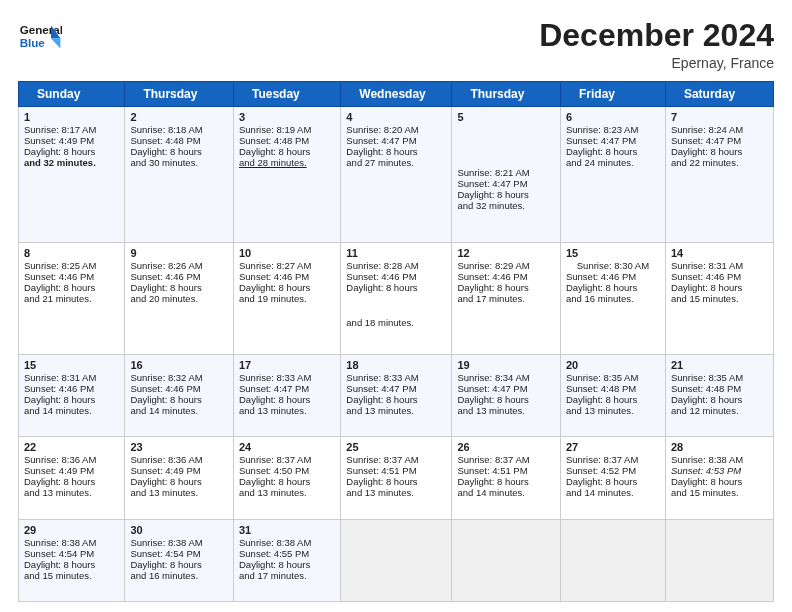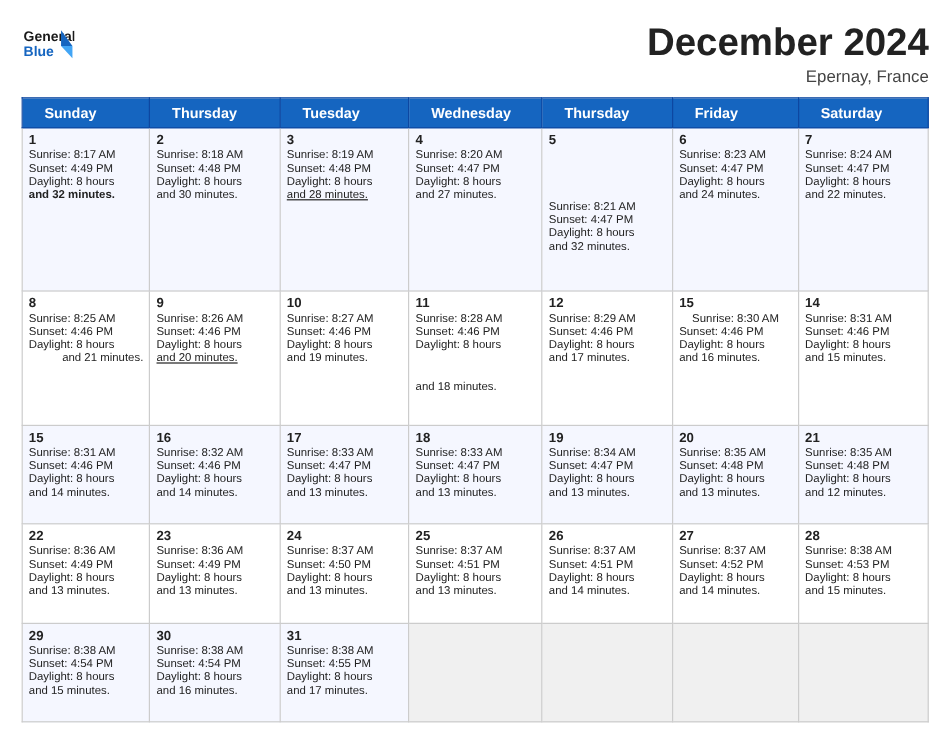--- a/index.html
+++ b/index.html
@@ -166,28 +166,28 @@
             <span style="display: block;">Daylight: 8 hours</span>
             <span style="display: block;">and 22 minutes.</span>
           </td>
         </tr>
         <tr>
           <td>
             <span class="day-num">8</span>
             <span style="display: block;">Sunrise: 8:25 AM</span>
             <span style="display: block;">Sunset: 4:46 PM</span>
             <span style="display: block;">Daylight: 8 hours</span>
-            <span style="display: block; text-align: right;">and 21 minutes.</span>
+            <span style="display: block;">and 21 minutes.</span>
           </td>
           <td>
             <span class="day-num">9</span>
             <span style="display: block;">Sunrise: 8:26 AM</span>
             <span style="display: block;">Sunset: 4:46 PM</span>
             <span style="display: block;">Daylight: 8 hours</span>
-            <span style="display: block; text-decoration: underline;">and 20 minutes.</span>
+            <span style="display: block;">and 20 minutes.</span>
           </td>
           <td>
             <span class="day-num">10</span>
             <span style="display: block;">Sunrise: 8:27 AM</span>
             <span style="display: block;">Sunset: 4:46 PM</span>
             <span style="display: block;">Daylight: 8 hours</span>
             <span style="display: block;">and 19 minutes.</span>
           </td>
           <td>
             <span class="day-num">11</span>
@@ -308,21 +308,21 @@
           <td>
             <span class="day-num">27</span>
             <span style="display: block;">Sunrise: 8:37 AM</span>
             <span style="display: block;">Sunset: 4:52 PM</span>
             <span style="display: block;">Daylight: 8 hours</span>
             <span style="display: block;">and 14 minutes.</span>
           </td>
           <td>
             <span class="day-num">28</span>
             <span style="display: block;">Sunrise: 8:38 AM</span>
-            <span style="display: block;">Sunset: 4:53 PM</span>
+            <span style="display: block; font-style: italic;">Sunset: 4:53 PM</span>
             <span style="display: block;">Daylight: 8 hours</span>
             <span style="display: block;">and 15 minutes.</span>
           </td>
         </tr>
         <tr>
           <td>
             <span class="day-num">29</span>
             <span style="display: block;">Sunrise: 8:38 AM</span>
             <span style="display: block;">Sunset: 4:54 PM</span>
             <span style="display: block;">Daylight: 8 hours</span>

